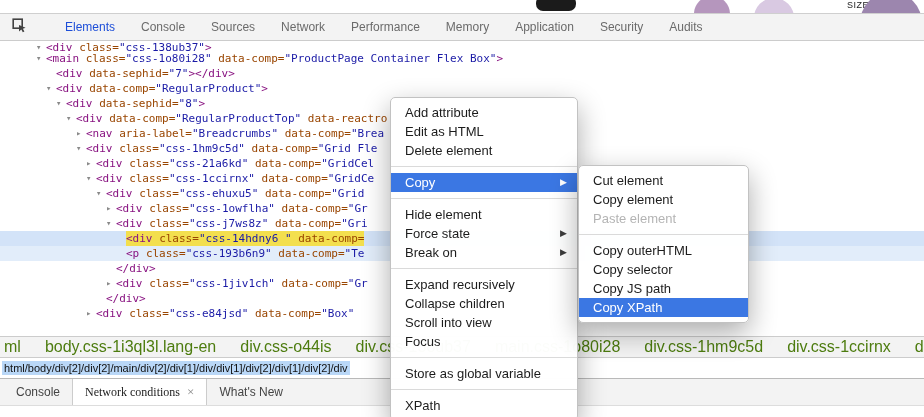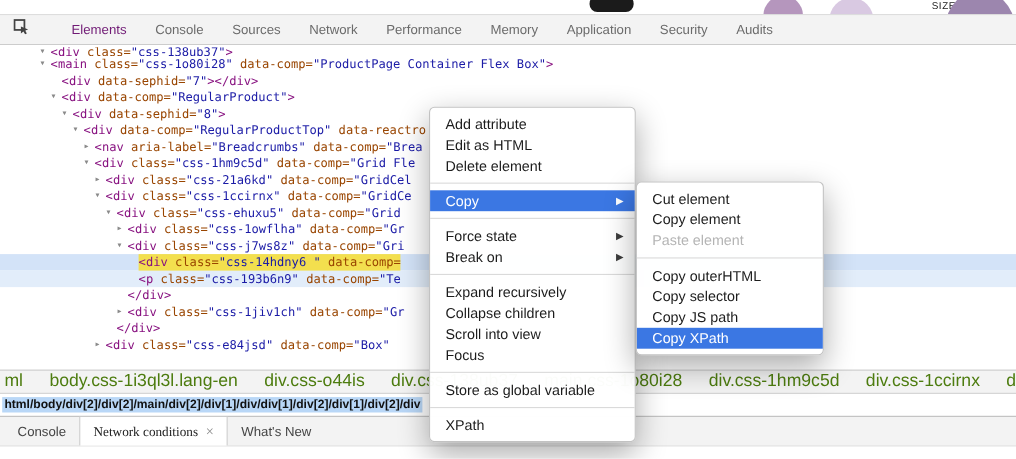--- a/index.html
+++ b/index.html
@@ -14,21 +14,21 @@
   .c3 { left:860px; top:-8px; width:62px; height:62px; background:#9c86ae; }
   .pill { position:absolute; left:536px; top:-4px; width:40px; height:15px; background:#1b1b1b; border-radius:7px; }
   .size-label { position:absolute; left:847px; top:0px; font-size:9px; color:#222; letter-spacing:0.5px; }
 
   
   .devtools { position:absolute; top:13px; left:0; width:924px; height:404px; background:#fff; border-top:1px solid #cfcfcf; }
 
   .tabbar { position:absolute; top:0; left:0; right:0; height:27px; background:#f3f3f3; border-bottom:1px solid #ccc; display:flex; align-items:stretch; }
   .icon-area { width:52px; display:flex; align-items:center; padding-left:12px; }
   .tab { padding:0 13px; font-size:12px; color:#6b6b6b; display:flex; align-items:center; cursor:default; }
-  .tab.selected { color:#701a75; }
+  .tab.selected { color:#1d4ed8; }
 
   
   .tree { position:absolute; top:27px; left:0; right:0; height:295px; background:#fff; overflow:hidden;
           font-family:"DejaVu Sans Mono",monospace; font-size:11px; padding-top:2px; }
   .tree-row { height:15px; display:flex; align-items:center; white-space:pre; }
   .tree-row.partial { height:8px; overflow:hidden; align-items:flex-end; }
   .tree-row.partial .code, .tree-row.partial .arrow { margin-bottom:-4px; }
   .arrow { display:inline-block; width:10px; min-width:10px; color:#8a8a8a; font-size:9px; line-height:15px; }
   .code { line-height:15px; }
   .seg-tag { color:#881280; }
@@ -39,21 +39,21 @@
   .row-sel2 { background:#e2edfa; }
   .code.hl { background:#f3df4e; }
 
   
   .crumbbar { position:absolute; top:322px; left:0; right:0; height:21px; background:#f3f3f3; border-top:1px solid #ccc;
               display:flex; align-items:center; padding-left:4px; overflow:hidden; white-space:nowrap; }
   .crumb { font-size:16px; color:#4d7c0f; margin-right:24px; cursor:default; }
 
   
   .findbar { position:absolute; top:343px; left:0; right:0; height:21px; background:#fff; border-top:1px solid #ccc;
-             display:flex; align-items:center;font-weight:bold; }
+             display:flex; align-items:center; }
   .find-text { margin-left:2px; font-size:11px; color:#111; background:#b9d7f7; padding:1px 2px; }
 
   
   .drawer { position:absolute; top:364px; left:0; right:0; height:40px; border-top:1px solid #b9b9b9; background:#fff; }
   .drawer-tabs { height:27px; background:#f3f3f3; border-bottom:1px solid #ddd; display:flex; align-items:stretch; padding-left:4px; }
   .dtab { padding:0 12px; font-size:12px; color:#444; display:flex; align-items:center; cursor:default; }
   .dtab.selected { background:#fff; border-left:1px solid #ccc; border-right:1px solid #ccc; color:#222;font-family:Liberation Serif, serif; }
   .dtab .close { margin-left:7px; color:#878787; font-size:13px; }
   .drawer-content { height:12px; background:#fff; }
 
@@ -167,20 +167,23 @@
     <div class="menu-item">
       <span>Delete element</span>
     </div>
     <div class="menu-sep"></div>
     <div class="menu-item hilite">
       <span>Copy</span>
       <span class="submenu-arrow">▶</span>
     </div>
     <div class="menu-sep"></div>
     <div class="menu-item">
+      <span>Hide element</span>
+    </div>
+    <div class="menu-item">
       <span>Force state</span>
       <span class="submenu-arrow">▶</span>
     </div>
     <div class="menu-item">
       <span>Break on</span>
       <span class="submenu-arrow">▶</span>
     </div>
     <div class="menu-sep"></div>
     <div class="menu-item">
       <span>Expand recursively</span>

